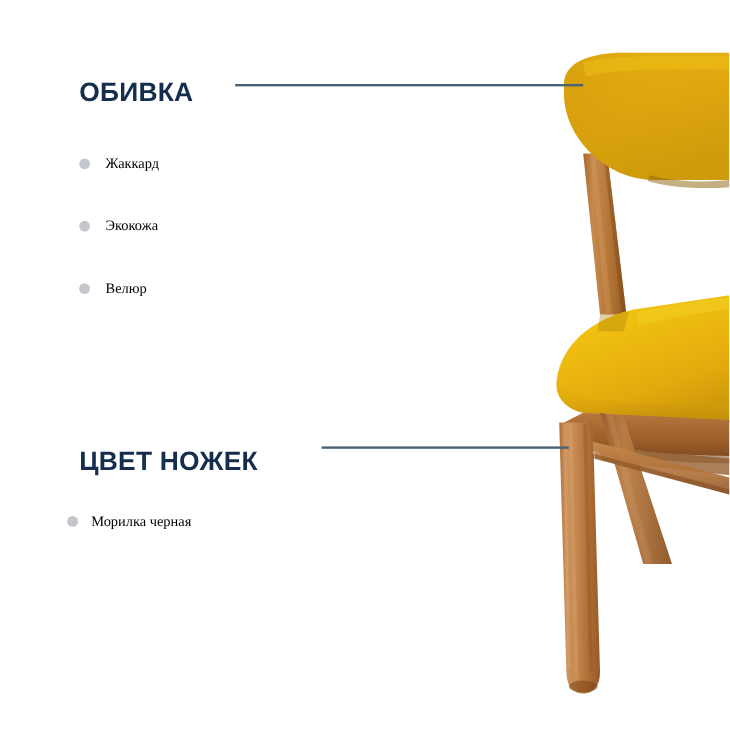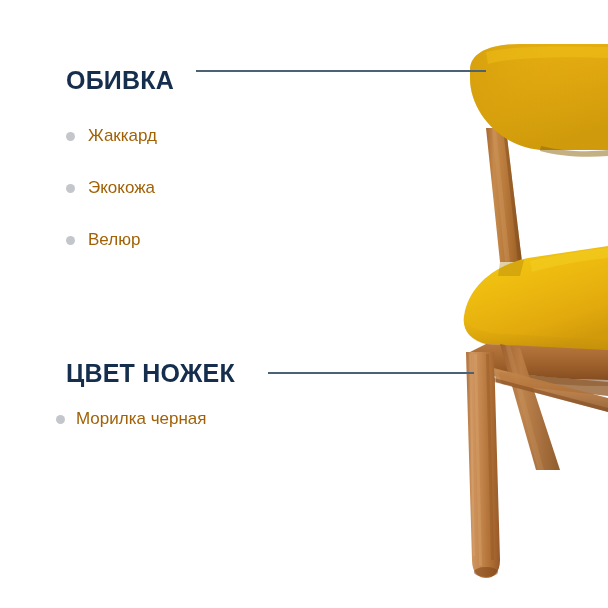--- a/index.html
+++ b/index.html
@@ -18,31 +18,31 @@
     position: relative;
     width: 608px;
     height: 608px;
     background: #ffffff;
     overflow: hidden;
   }
 
   
   .spec-group { position: absolute; left: 0; width: 340px; }
   #group-upholstery { top: 44px; }
-  #group-leg-color  { top: 337px; }
+  #group-leg-color  { top: 352px; }
 
   .group-head {
     position: relative;
     height: 34px;
   }
   .group-title {
     position: absolute;
     left: 66px;
     top: 0;
-    font-size: 25px;
+    font-size: 22px;
     font-weight: bold;
     letter-spacing: 0.2px;
     color: #152e4d;
     line-height: 30px;
     white-space: nowrap;
     font-family: "Liberation Sans", "DejaVu Sans", sans-serif;
   }
 
   .option-list {
     position: absolute;
@@ -70,25 +70,25 @@
     top: 50%;
     width: 9px;
     height: 9px;
     margin-top: -4px;
     border-radius: 50%;
     background: #c3c7cc;
   }
   #list-leg-color .option-bullet { left: 56px; }
 
   .option-label {
-    font-size: 17px;
-    color: #a16207;
+    font-size: 12px;
+    color: #000000;
     line-height: 22px;
     white-space: nowrap;
-    font-family: Liberation Sans, sans-serif;
+    font-family: Liberation Serif, serif;
   }
 
   
   .leader-line {
     position: absolute;
     height: 2px;
     background: #4a6274;
   }
   #leader-upholstery { left: 196px; top: 70px;  width: 290px; }
   #leader-leg-color  { left: 268px; top: 372px; width: 206px; }

